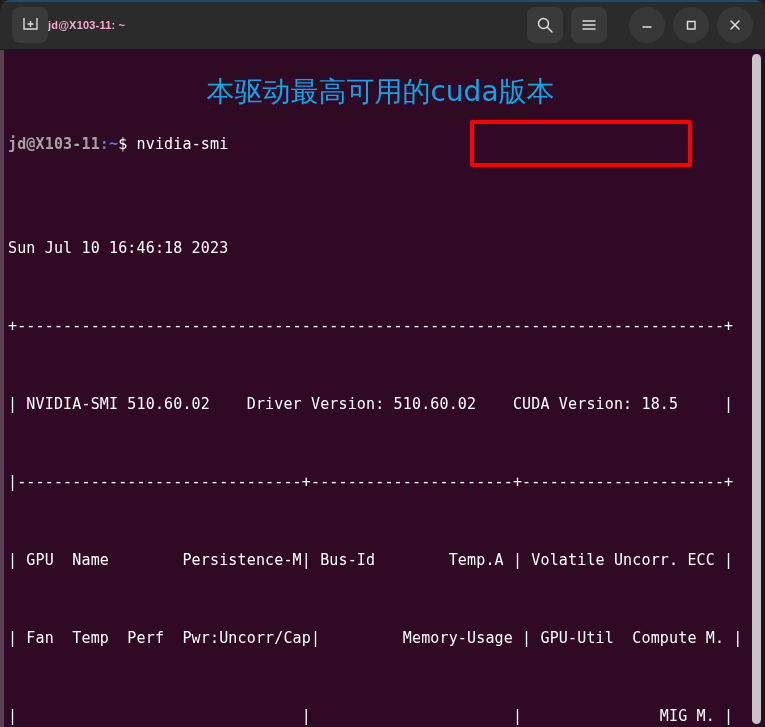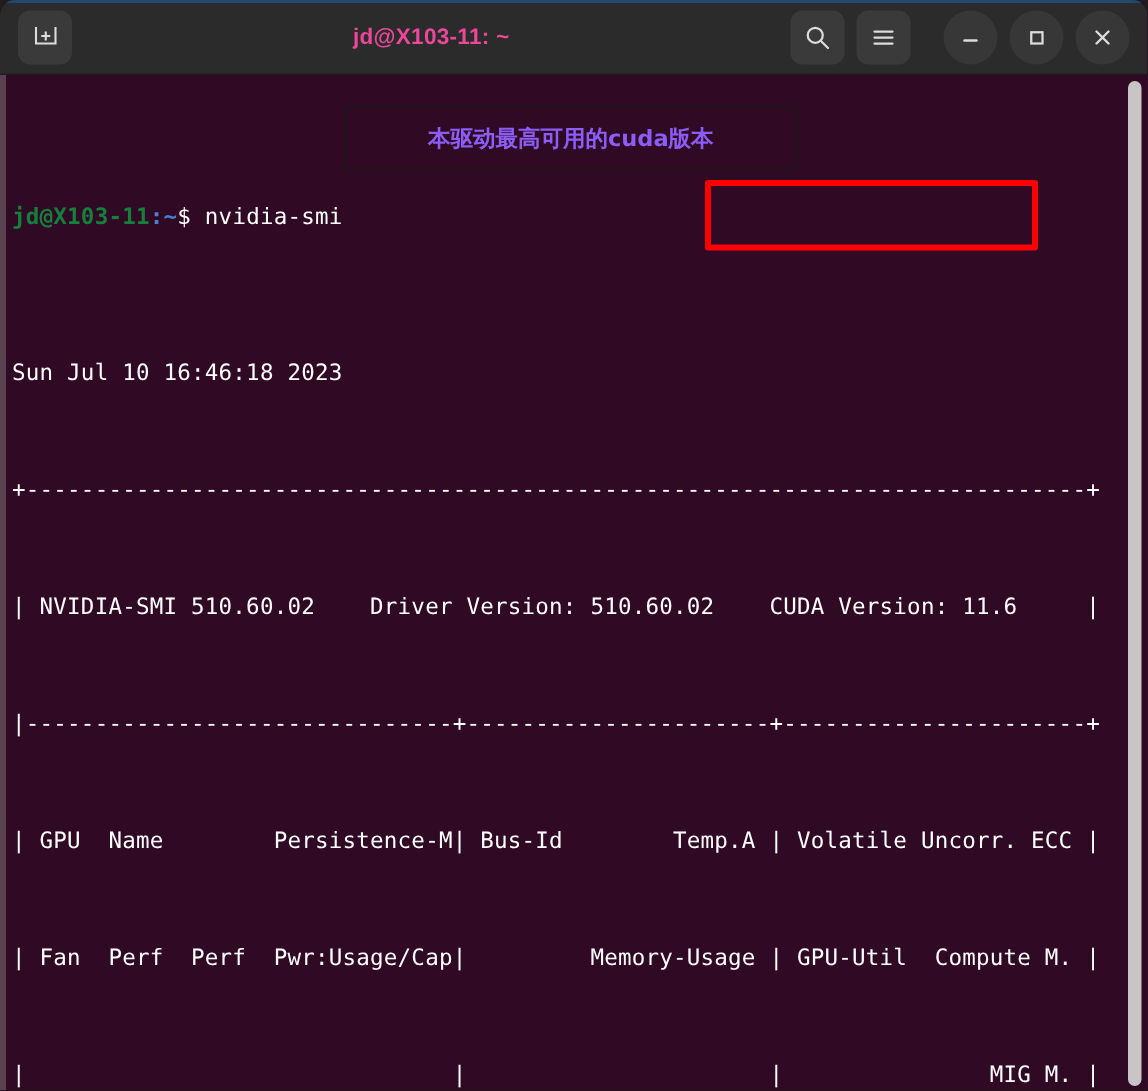--- a/index.html
+++ b/index.html
@@ -38,23 +38,22 @@
     border-radius: 8px;
     display: flex; align-items: center; justify-content: center;
     color: #dcdcdc;
     flex: 0 0 auto;
     cursor: default;
   }
   .tb-btn.filled { background: #3a3a3a; }
   .tb-btn.round  { border-radius: 50%; background: #373737; }
   #title-text {
     flex: 1 1 auto;
-    text-align: center;
-    color: #ec4899;
-    font-size: 15px;
+    color: #f9a8d4;
+    font-size: 11px;
     font-weight: bold;
     letter-spacing: .2px;
     white-space: nowrap;
     overflow: hidden;
   }
   #tb-right { display: flex; align-items: center; gap: 8px; }
   #tb-right .gap { width: 6px; }
 
   
   #terminal {
@@ -64,21 +63,21 @@
     padding: 3px 0 0 8px;
     color: #ffffff;
     font-size: 15px;
     line-height: 26px;
     font-family: "DejaVu Sans Mono", monospace;
     white-space: pre;
     letter-spacing: 0.15px;
     overflow: hidden;
   }
   .line { height: 26px; white-space: pre; }
-  .green { color: #15803d; font-weight: bold; }
+  .green { color: #a3a3a3; font-weight: bold; }
   .blue  { color: #4a7fd4; font-weight: bold; }
   .wht   { color: #ffffff; }
 
   
   #scroll-right {
     position: absolute;
     right: 4px; top: 54px;
     width: 9px; height: 670px;
     background: #c9c4c6;
     border-radius: 5px;
@@ -104,24 +103,24 @@
     position: absolute;
     left: 229px; top: 70px;
     width: 303px; height: 44px;
     border: 2px solid #23121e;
     background: #300a24;
     display: flex;
     align-items: center;
     justify-content: center;
   }
   #note-text {
-    color: #8b5cf6;
-    font-size: 15px;
+    color: #0ea5e9;
+    font-size: 28px;
     font-family: "DejaVu Sans", sans-serif;
-    font-weight: 700;
+    font-weight: 400;
     white-space: nowrap;
     line-height: 1;
   }
 </style>
 </head>
 <body>
 
 <div id="window">
 
   <div id="titlebar">
@@ -172,24 +171,24 @@
 
     </div>
   </div>
 
   <div id="terminal">
 
     <div class="line"><span class="green">jd@X103-11</span><span class="blue">:~</span><span class="wht">$</span><span class="wht"> nvidia-smi</span></div>
 
     <div class="line">Sun Jul 10 16:46:18 2023</div>
     <div class="line">+-----------------------------------------------------------------------------+</div>
-    <div class="line">| NVIDIA-SMI 510.60.02    Driver Version: 510.60.02    CUDA Version: 11.6     |</div>
+    <div class="line">| NVIDIA-SMI 510.60.02    Driver Version: 510.60.02    CUDA Version: 18.5     |</div>
     <div class="line">|-------------------------------+----------------------+----------------------+</div>
     <div class="line">| GPU  Name        Persistence-M| Bus-Id        Temp.A | Volatile Uncorr. ECC |</div>
-    <div class="line">| Fan  Perf  Perf  Pwr:Usage/Cap|         Memory-Usage | GPU-Util  Compute M. |</div>
+    <div class="line">| Fan  Temp  Perf  Pwr:Uncorr/Cap|         Memory-Usage | GPU-Util  Compute M. |</div>
     <div class="line">|                               |                      |               MIG M. |</div>
     
     
     
     
     
     
     
     
     

